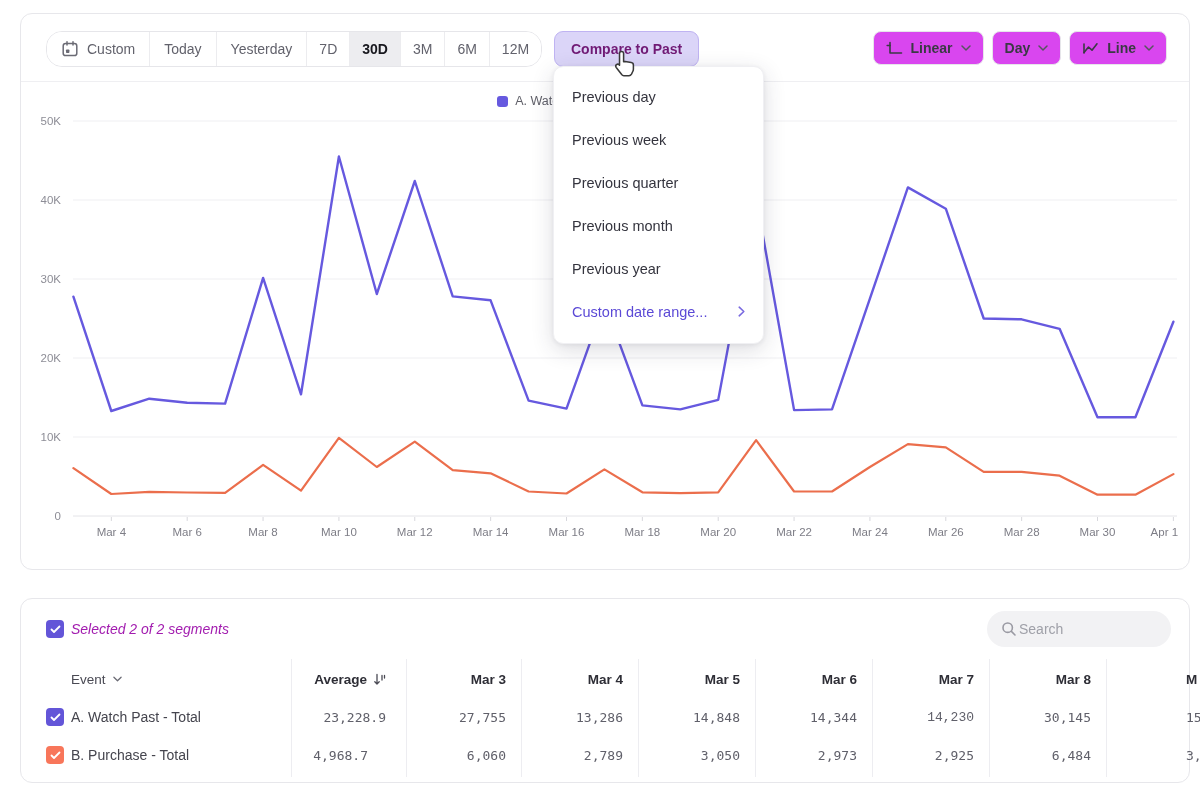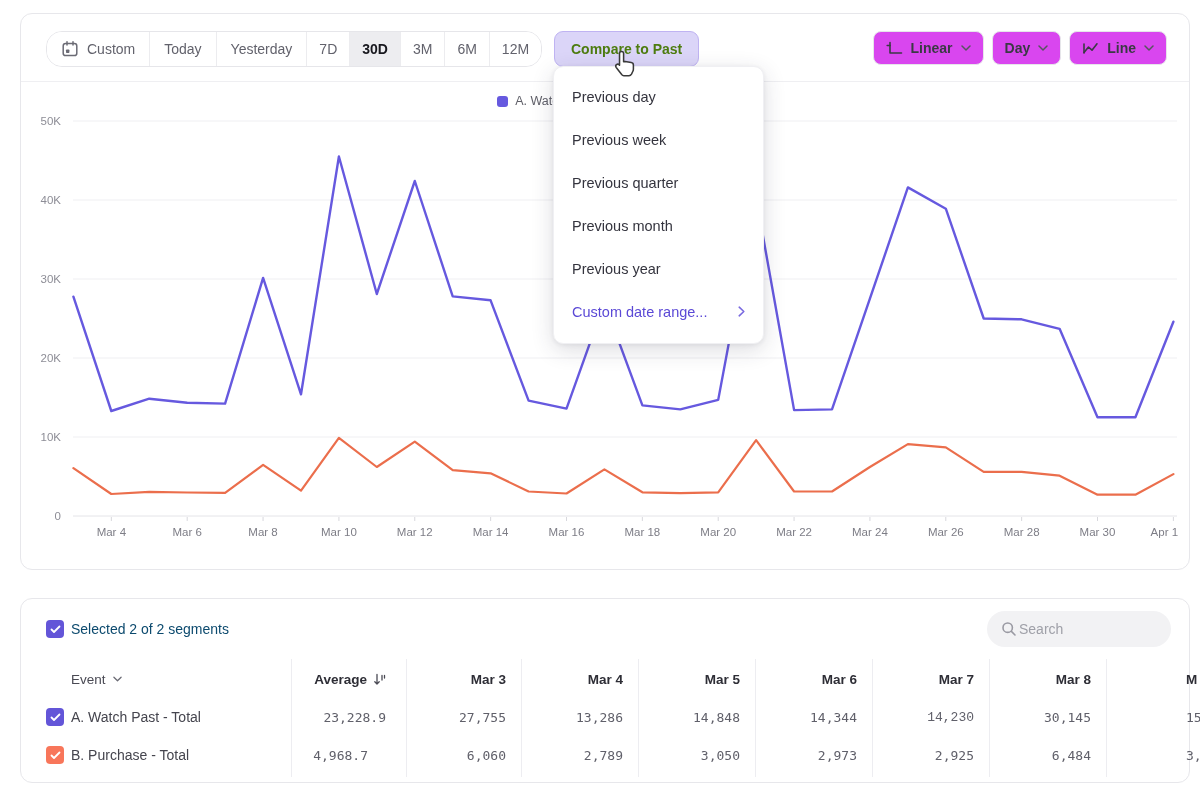--- a/index.html
+++ b/index.html
@@ -13,39 +13,39 @@
     border:1px solid #E6E6EA;border-radius:16px;overflow:hidden;background:#fff;}
   .seg-item{display:flex;align-items:center;gap:8px;padding:0 14px;font-size:14px;color:#62626C;
     border-right:1px solid #ECECEF;cursor:pointer;white-space:nowrap;background:#fff;}
   .seg-item:last-child{border-right:none;}
   .seg-item.small{padding:0 12px;}
   .seg-item.selected{background:#EDEDF0;color:#17171D;font-weight:700;}
   .btn{display:flex;align-items:center;height:34px;border:1px solid #E6E6EA;border-radius:8px;
     background:#d946ef;font-size:14px;font-weight:700;color:#3A3A44;padding:0 12px;gap:8px;cursor:pointer;box-sizing:border-box;}
   #compare-btn{position:absolute;left:533px;top:17px;height:34px;display:flex;align-items:center;
     padding:0 16px;background:#DBD5F8;border:1px solid #BFB3F2;border-radius:9px;
-    color:#4d7c0f;font-size:14px;font-weight:700;cursor:pointer;}
+    color:#701a75;font-size:14px;font-weight:700;cursor:pointer;}
   #right-group{position:absolute;right:22px;top:17px;display:flex;gap:8px;}
   .chev{width:10px;height:6px;flex:0 0 auto;}
   
   #legend{position:absolute;left:0;top:80px;width:100%;display:flex;justify-content:center;gap:26px;z-index:1;}
   .legend-item{display:flex;align-items:center;gap:7px;font-size:12.5px;color:#606069;}
   .legend-swatch{width:11px;height:11px;border-radius:3px;}
   
   #chart-svg{position:absolute;left:0;top:80px;z-index:0;}
   
   #compare-menu{position:absolute;left:553px;top:66px;width:209px;background:#fff;border:1px solid #F0F0F3;
     border-radius:10px;box-shadow:0 6px 22px rgba(45,45,70,.16),0 1px 4px rgba(45,45,70,.08);
     padding:8px 0 10px 0;z-index:5;}
   .menu-item{height:43px;display:flex;align-items:center;padding:0 18px;font-size:14.5px;color:#34343E;cursor:pointer;}
   .menu-item.custom{color:#5B49D6;justify-content:space-between;}
   #cursor{position:absolute;left:612px;top:50px;z-index:9;pointer-events:none;}
   
   #segments-header{position:absolute;left:0;top:0;width:100%;height:60px;}
-  #segments-summary{position:absolute;left:50px;top:22px;font-size:14px;color:#0c4a6e;}
+  #segments-summary{position:absolute;left:50px;top:22px;font-size:14px;color:#a21caf;font-style:italic;}
   .checkbox{position:absolute;width:18px;height:18px;border-radius:4px;display:flex;align-items:center;justify-content:center;}
   #search-box{position:absolute;right:18px;top:12px;width:184px;height:36px;background:#F2F2F4;border-radius:18px;
     display:flex;align-items:center;padding:0 14px;box-sizing:border-box;}
   #search-input{border:none;outline:none;background:transparent;font-size:14px;color:#3E3E48;width:120px;
     font-family:"Liberation Sans",sans-serif;}
   #search-input::placeholder{color:#9FA0A8;}
   .th{position:absolute;top:62px;height:36px;display:flex;align-items:center;font-size:13.5px;color:#4A4A54;}
   .th.date{font-weight:700;color:#2E2E36;justify-content:flex-end;}
   .td{position:absolute;height:38px;display:flex;align-items:center;justify-content:flex-end;
     font-family:"DejaVu Sans Mono",monospace;font-size:13px;color:#60606A;}

